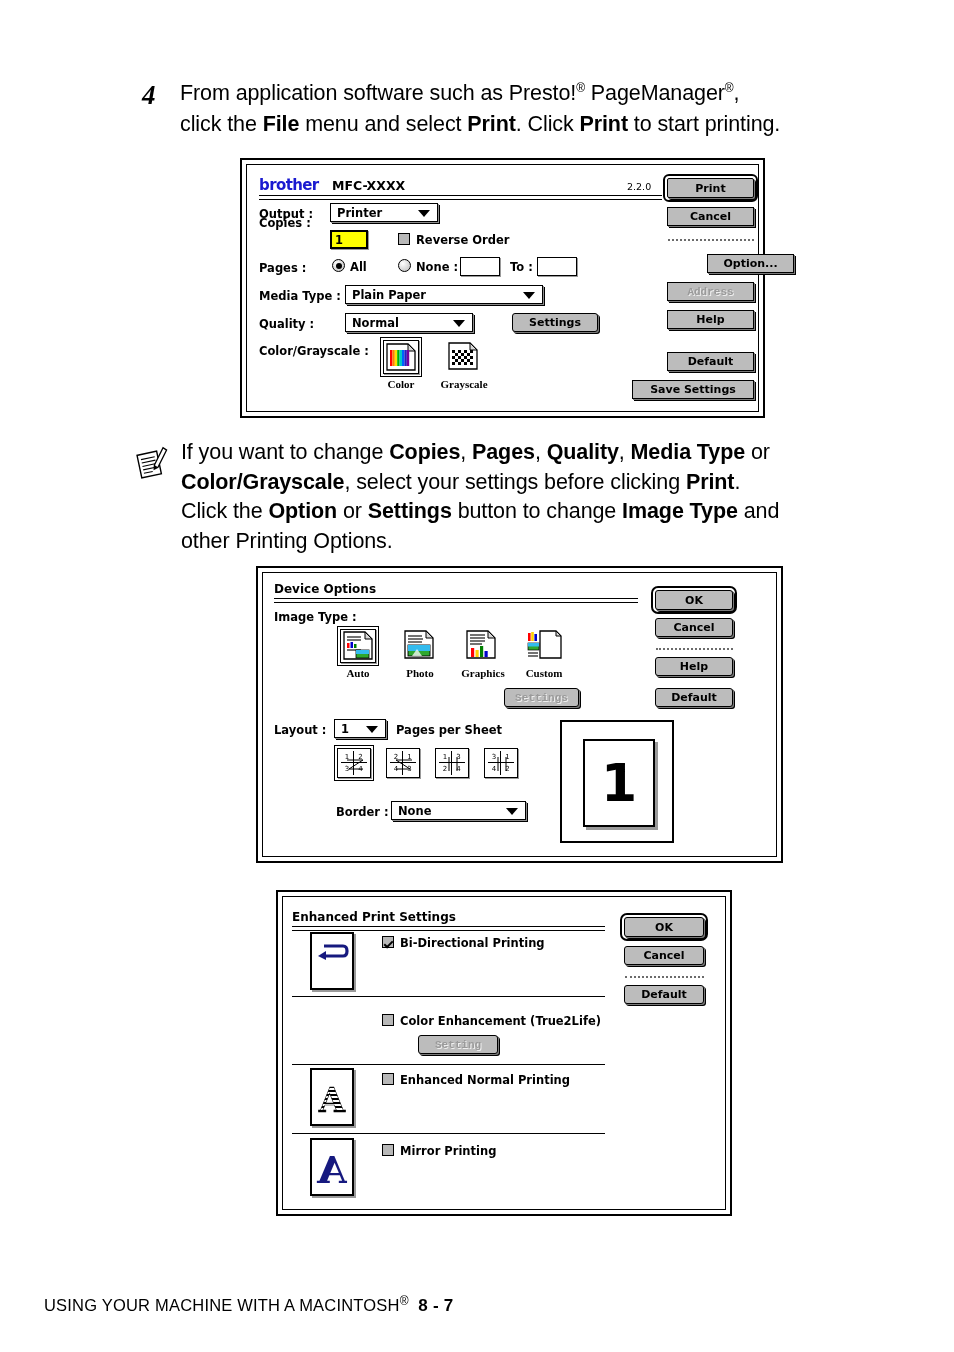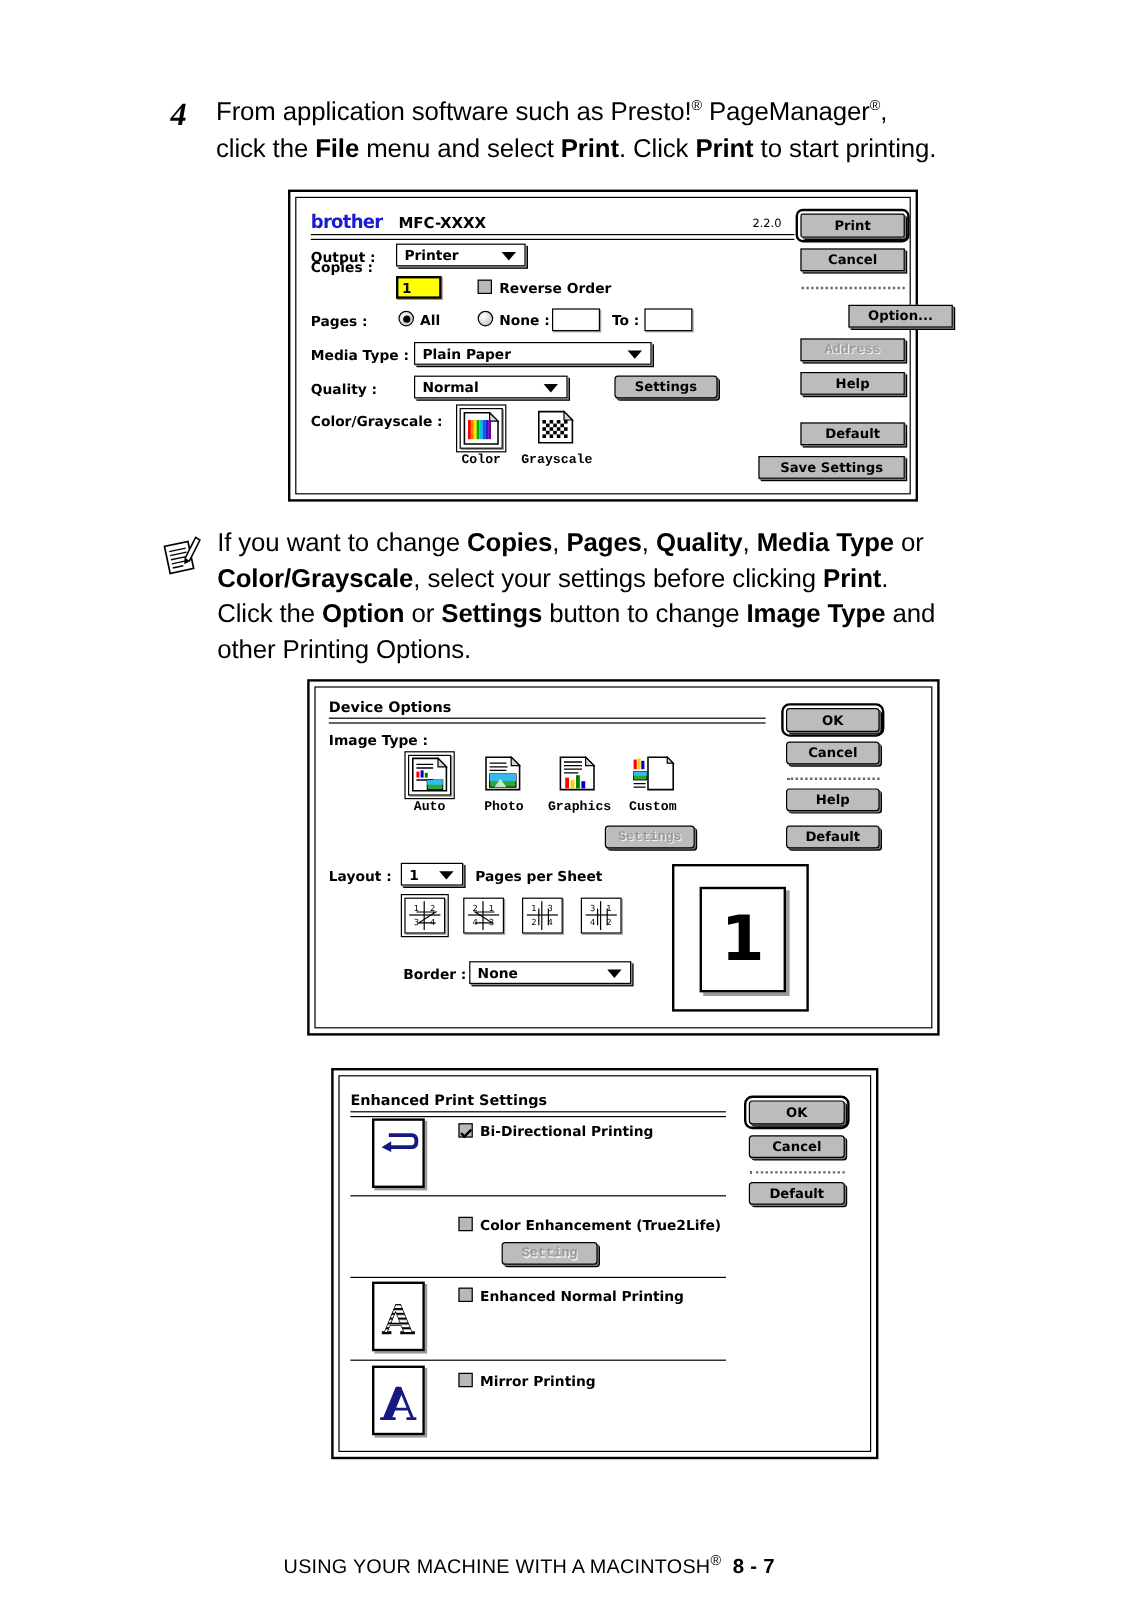--- a/index.html
+++ b/index.html
@@ -203,21 +203,21 @@
   .icontile {
     position: absolute;
     background: #fff;
     border: 1px solid #000;
     box-sizing: border-box;
     box-shadow: 1px 1px 0 #9a9a9a;
   }
   .icontile.sel { outline: 1px solid #000; outline-offset: 2px; }
   .iconcap {
     position: absolute;
-    font-family: Liberation Mono, monospace;
+    font-family: Liberation Serif, serif;
     font-weight: bold;
     font-size: 11px;
     text-align: center;
     white-space: nowrap;
   }
 
   
   .pageorder {
     position: absolute;
     width: 34px; height: 30px;
@@ -287,24 +287,25 @@
     line-height: 29.5px;
     letter-spacing: -0.1px;
   }
   .note-text b { font-weight: bold; }
 
   
   #footer {
     position: absolute;
     left: 0; right: 0;
     top: 1296px;
-    text-align: center;
+    text-align: left;
     padding-right: 72px;
     font-size: 16.5px;
     letter-spacing: 0.2px;
+    padding-left: 44px;
   }
   #footer .pagenum { font-weight: bold; font-size: 17px; }
 </style>
 </head>
 <body>
 
 <div id="step-block">
   <div class="step-num">4</div>
   <div class="step-text">
     <span>From application software such as Presto!</span><sup class="reg">®</sup><span> PageManager</span><sup class="reg">®</sup><span>,</span><br>

